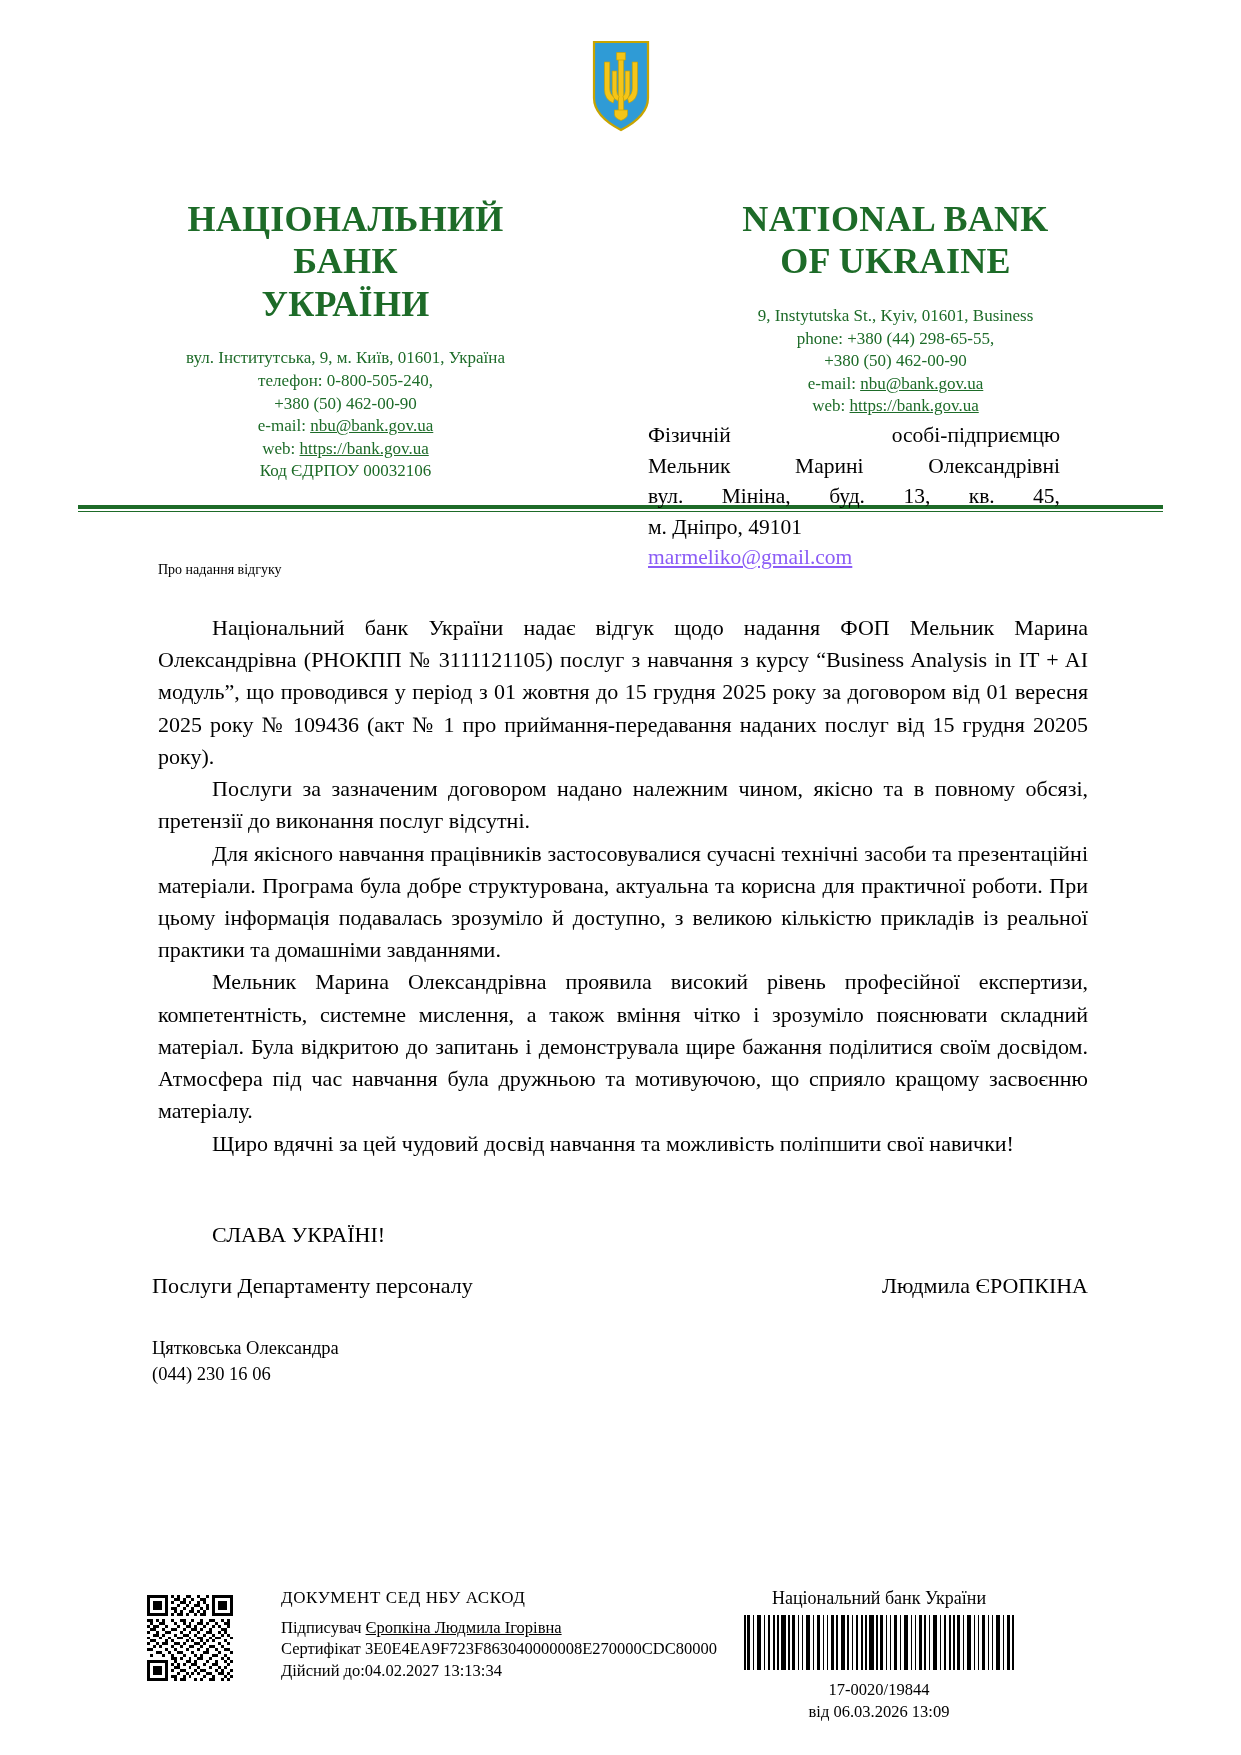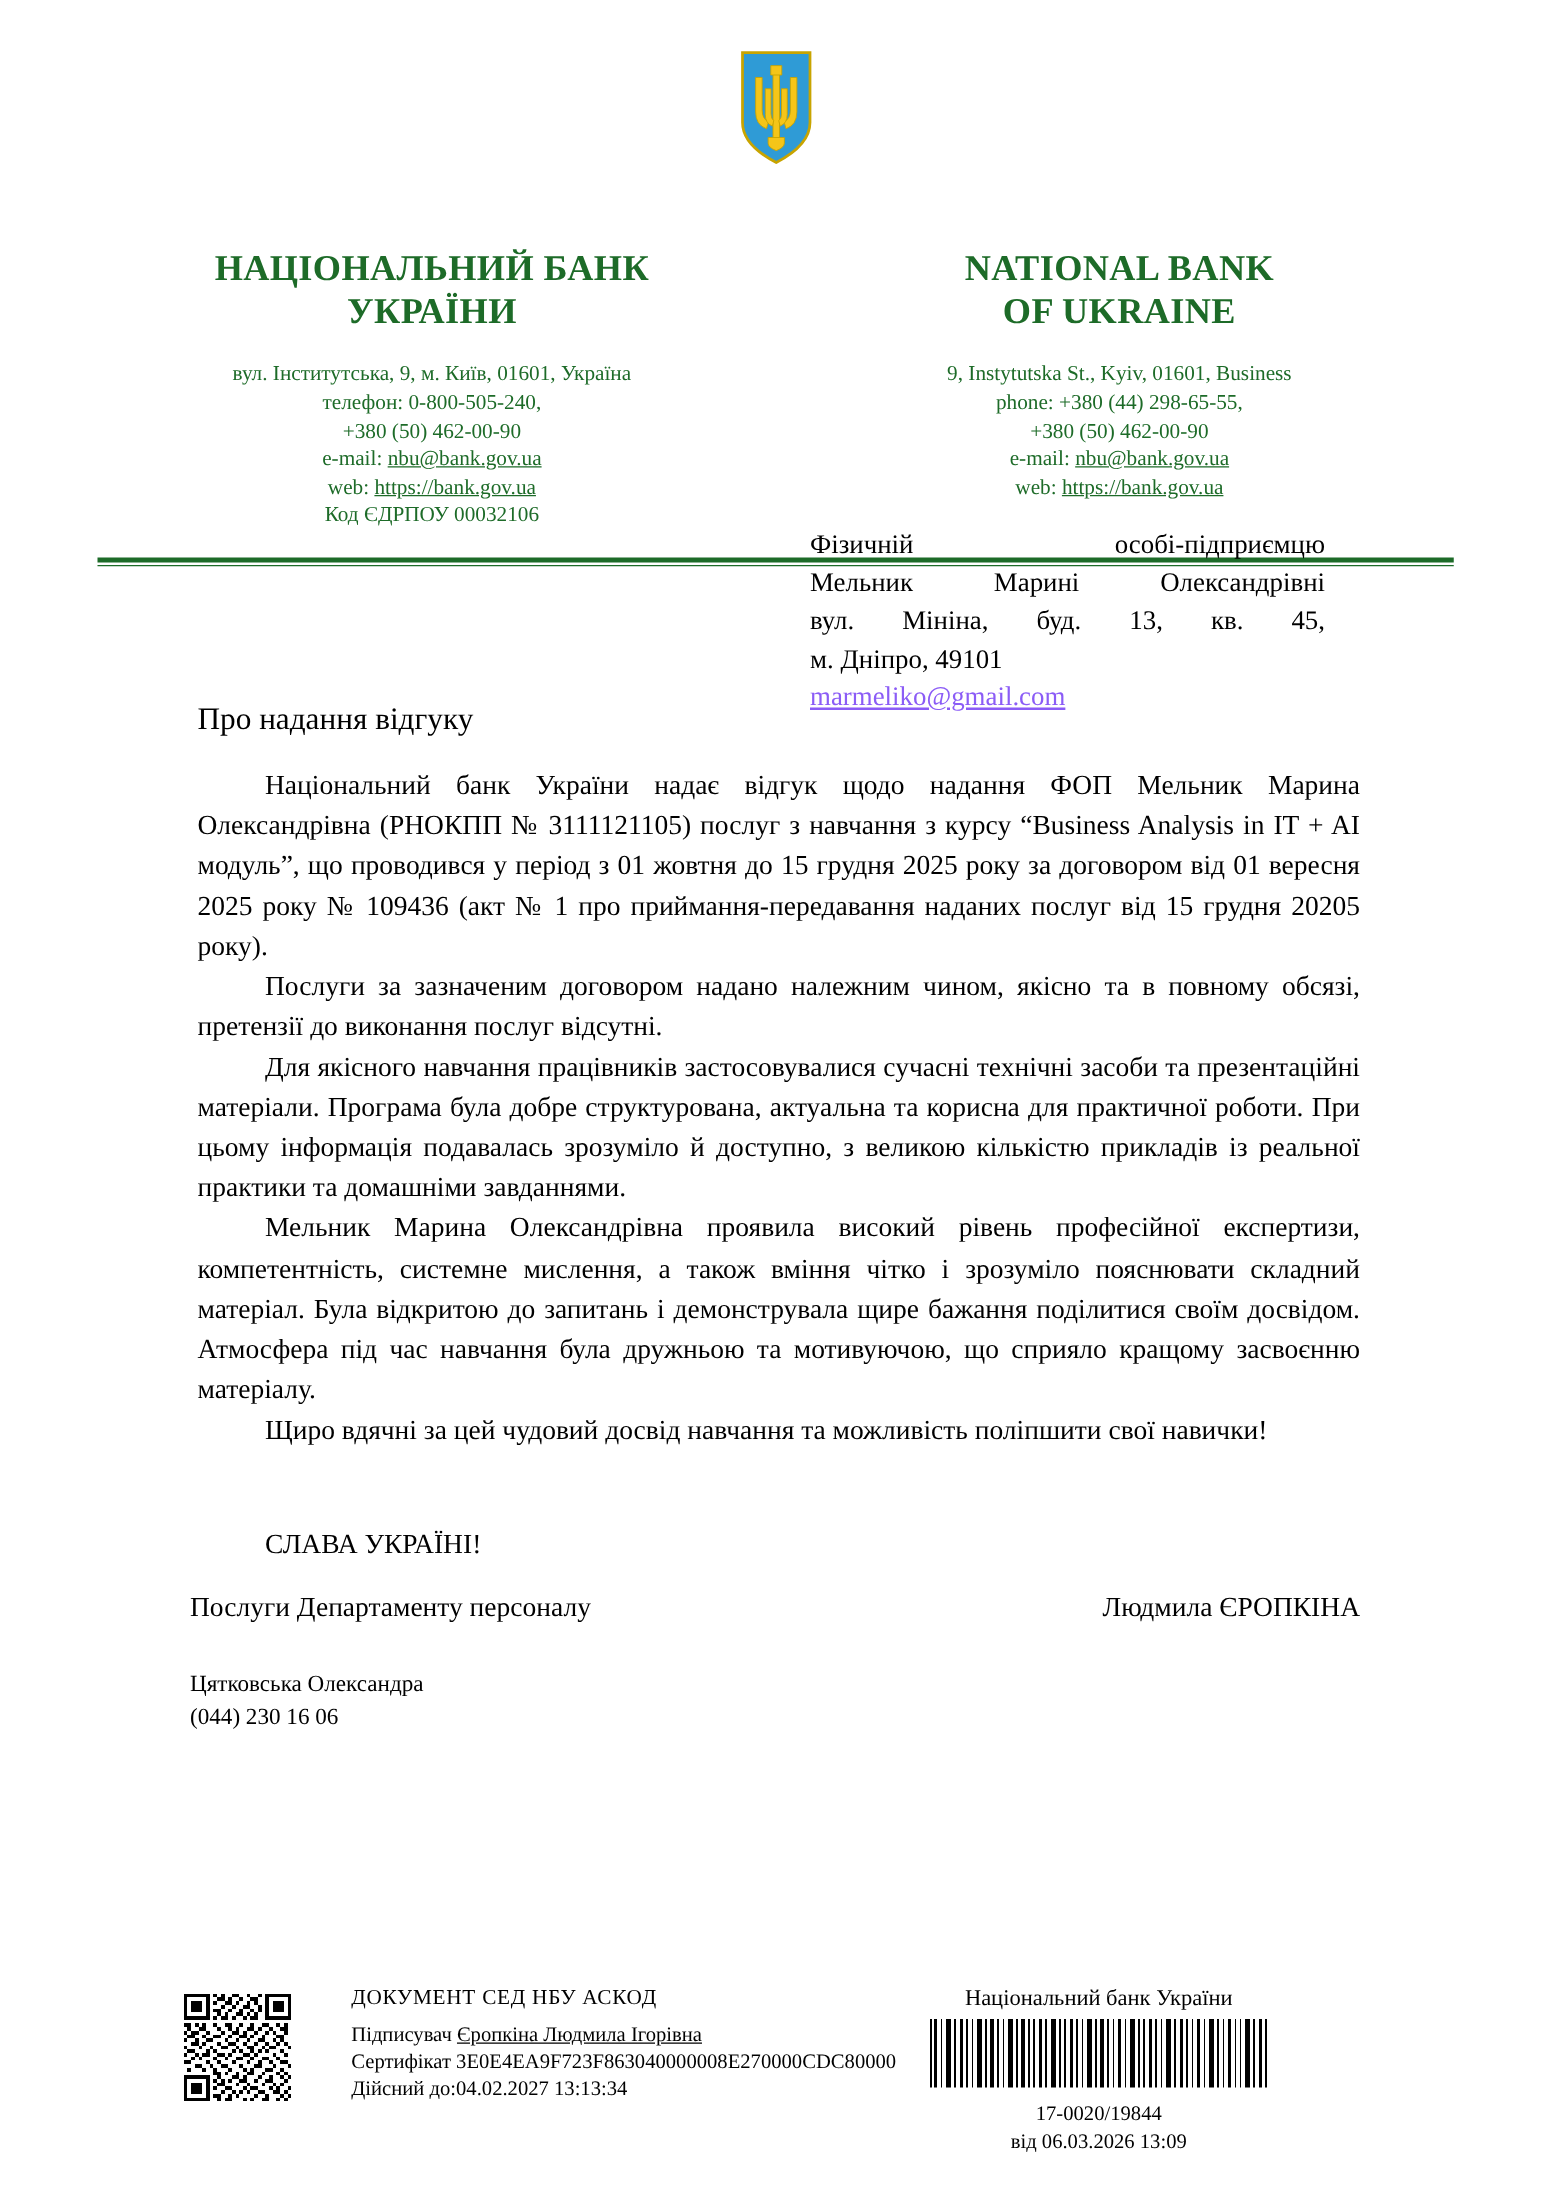--- a/index.html
+++ b/index.html
@@ -46,21 +46,21 @@
   }
 
   .org-col {
     width: 400px;
     text-align: center;
     color: #1a6b2a;
   }
 
   .org-name {
     font-weight: bold;
-    font-size: 29px;
+    font-size: 36px;
     line-height: 1.18;
     letter-spacing: 0.3px;
     color: #1d6b28;
   }
 
   .org-contacts {
     margin-top: 22px;
     font-size: 17px;
     line-height: 1.33;
     color: #1d6b28;
@@ -99,21 +99,21 @@
     color: #8b5cf6;
     text-decoration: underline;
     word-break: break-all;
   }
 
   
   .subject {
     position: absolute;
     left: 158px;
     top: 562px;
-    font-size: 25px;
+    font-size: 14px;
   }
 
   .body {
     position: absolute;
     left: 158px;
     top: 612px;
     width: 930px;
     font-size: 22px;
     line-height: 1.465;
     text-align: justify;

